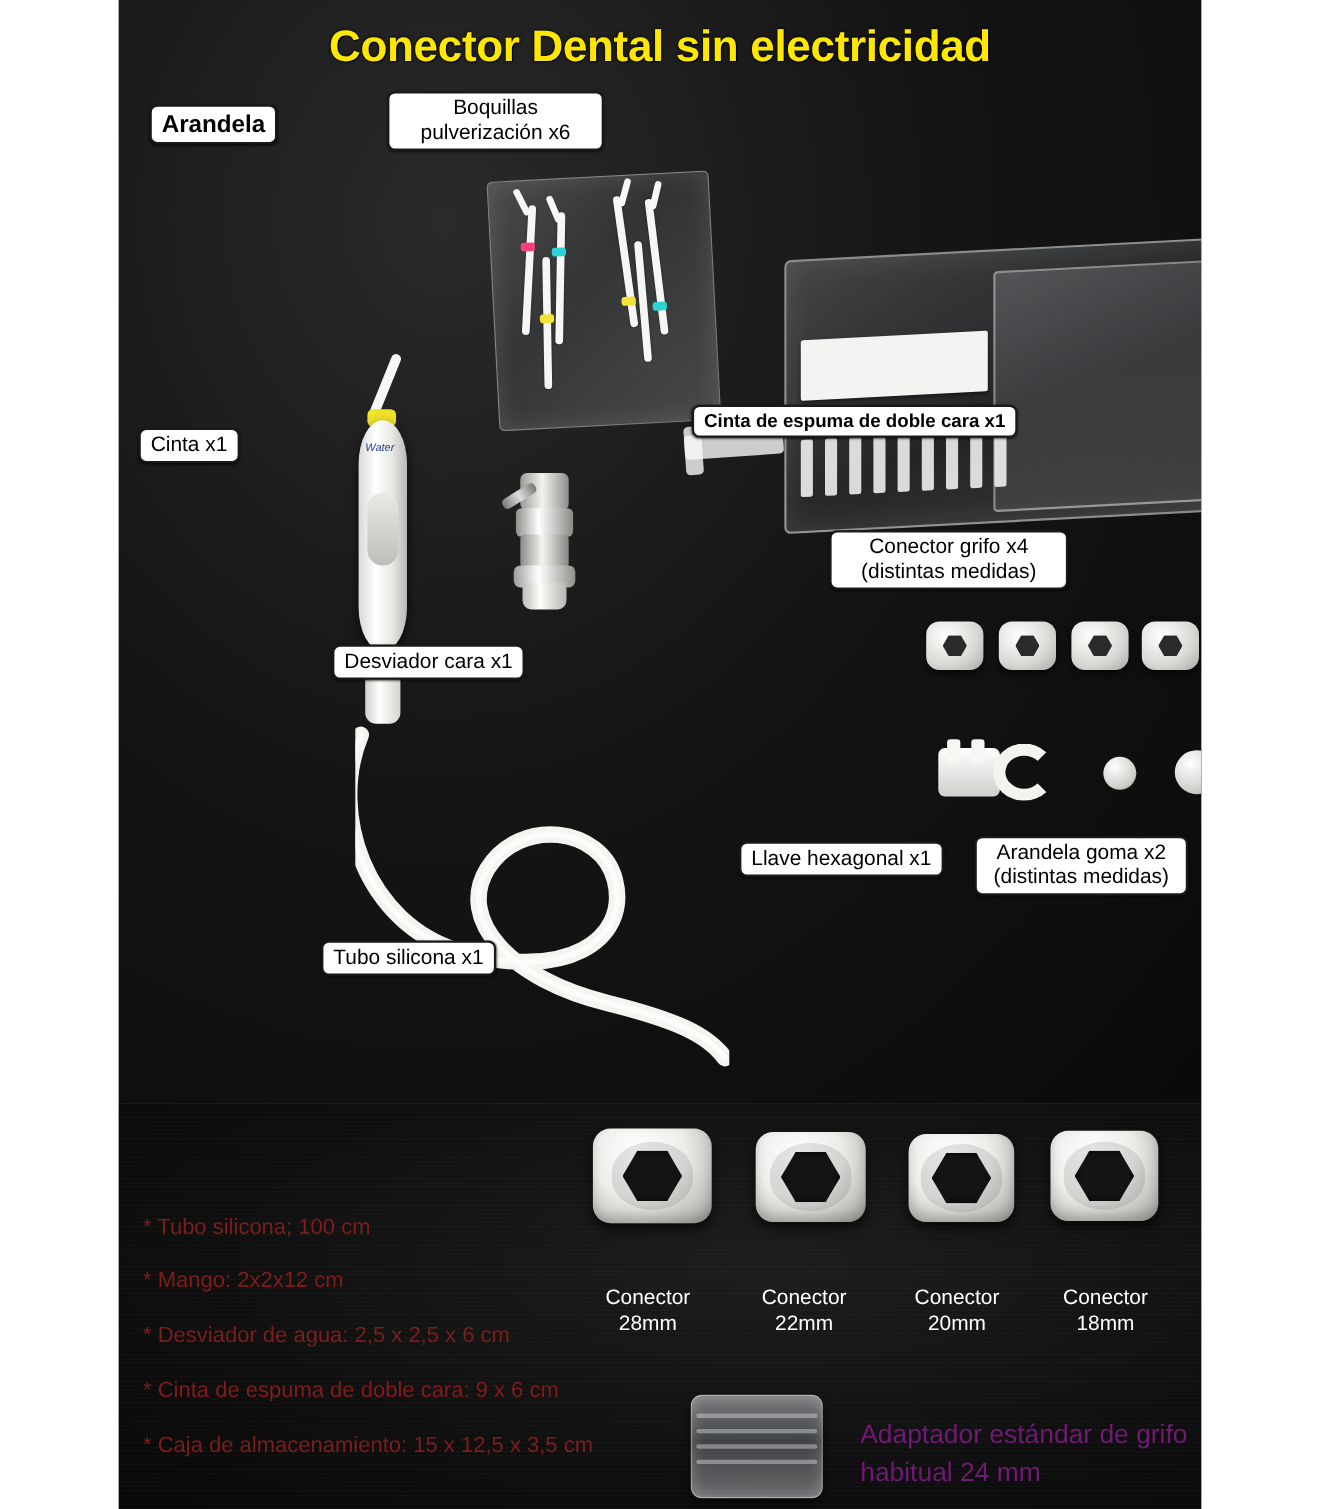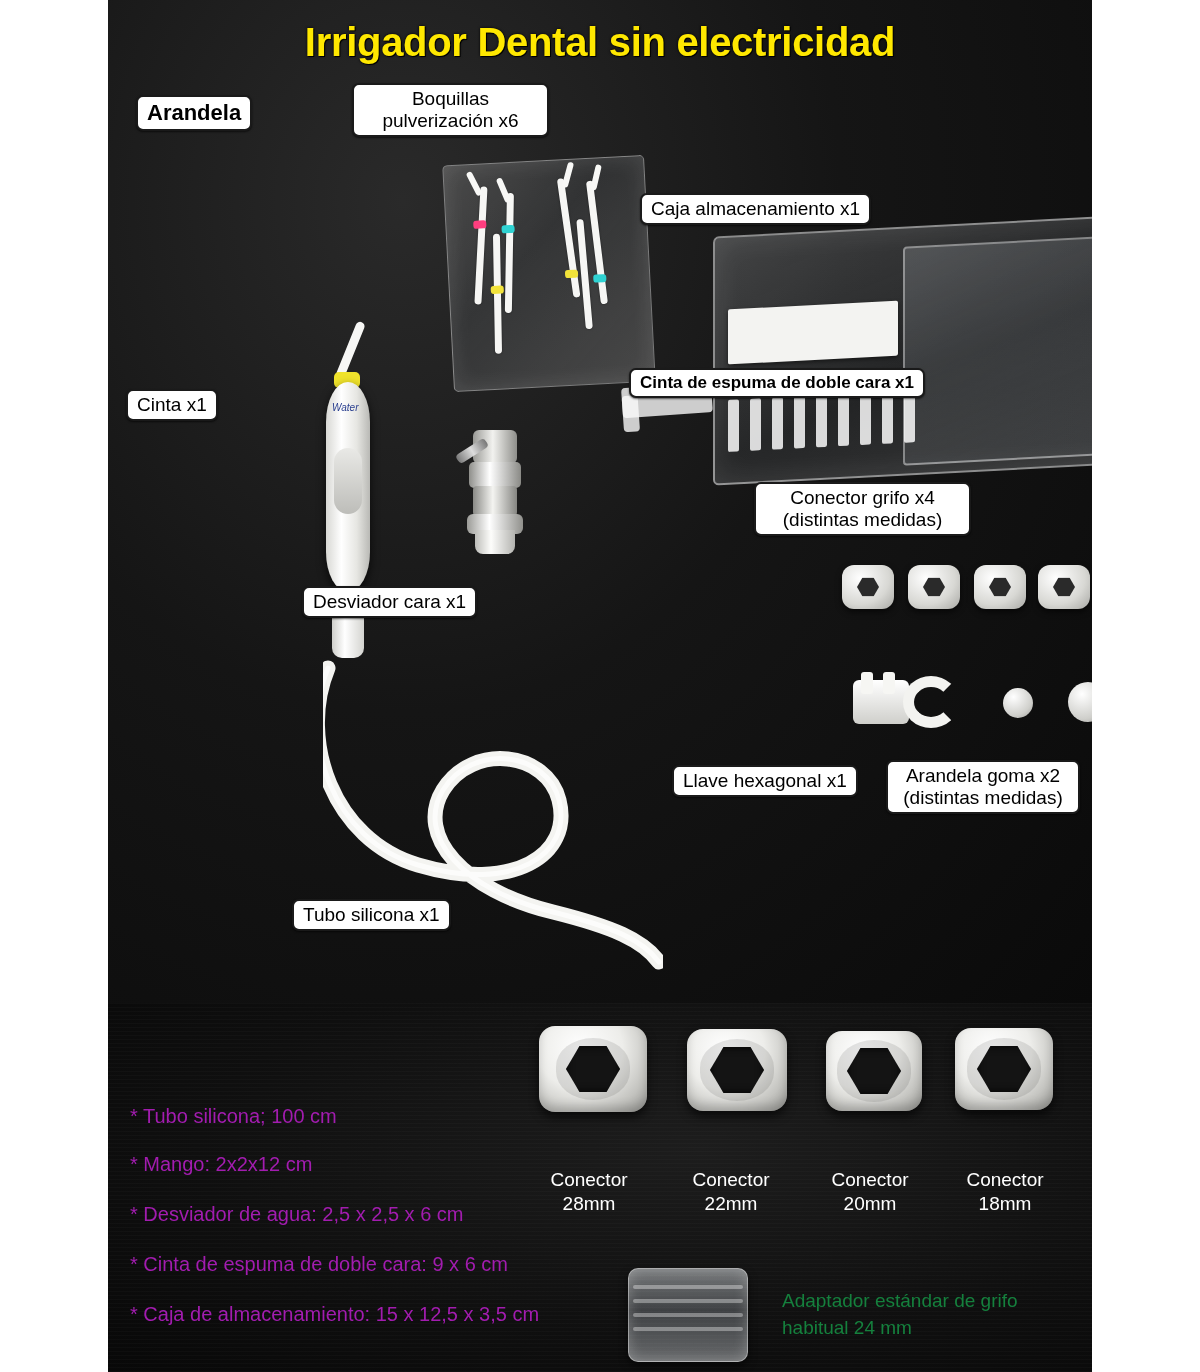--- a/index.html
+++ b/index.html
@@ -97,40 +97,40 @@
   .wrench{position:absolute;left:745px;top:672px;width:110px;height:62px;}
 
   
   .washer{position:absolute;border-radius:50%;background:radial-gradient(circle at 35% 30%,#ffffff,#cfcfcb 65%,#9a9a96);}
   .washer::after{content:"";position:absolute;left:50%;top:50%;transform:translate(-50%,-50%);border-radius:50%;background:#1a1a1a;}
 
   
   .tube{position:absolute;left:215px;top:650px;width:340px;height:330px;}
 
   
-  .specline{position:absolute;color:#a21caf;font-size:20px;white-space:nowrap;}
+  .specline{position:absolute;color:#7f1d1d;font-size:20px;white-space:nowrap;}
 
   
   .bigconn{position:absolute;width:108px;height:86px;border-radius:16px;
     background:
       radial-gradient(ellipse at 38% 26%, #ffffff 0%, #ededea 45%, #c4c4c0 75%, #9b9b97 100%);
     box-shadow:0 5px 10px rgba(0,0,0,.65), inset 0 -6px 10px rgba(0,0,0,.18);}
   .bigconn .hole{position:absolute;left:50%;top:50%;transform:translate(-50%,-50%);
     width:54px;height:46px;background:#141414;clip-path:polygon(25% 0,75% 0,100% 50%,75% 100%,25% 100%,0 50%);
     box-shadow:inset 0 0 8px #000;}
   .bigconn .ring{position:absolute;left:50%;top:50%;transform:translate(-50%,-50%);
     width:74px;height:62px;border-radius:50%/46%;background:rgba(0,0,0,.10);}
   .bclabel{position:absolute;color:#fff;font-size:19px;text-align:center;line-height:1.25;width:150px;}
 
   .adapter{position:absolute;left:628px;top:1268px;width:118px;height:92px;
     background:linear-gradient(180deg, rgba(240,245,250,.45), rgba(200,210,220,.25) 45%, rgba(235,240,245,.40));
     border:1px solid rgba(255,255,255,.45);border-radius:10px;
     box-shadow:inset 0 0 14px rgba(255,255,255,.25),0 4px 8px rgba(0,0,0,.6);}
   .adapter i{position:absolute;left:4px;width:110px;height:4px;background:rgba(255,255,255,.35);border-radius:2px;}
-  .adaptxt{position:absolute;left:782px;top:1288px;color:#15803d;font-size:19px;line-height:1.4;white-space:pre-line;}
+  .adaptxt{position:absolute;left:782px;top:1288px;color:#701a75;font-size:24px;line-height:1.4;white-space:pre-line;}
 </style>
 </head>
 <body>
 
 <div id="sheet">
 
   <div class="side l"></div>
   <div class="side r"></div>
   <div class="photo">
 
@@ -204,35 +204,34 @@
     <div class="washer" style="left:895px;top:688px;width:30px;height:30px;"></div>
     <div class="washer" style="left:960px;top:682px;width:40px;height:40px;"></div>
 
     <svg class="tube" viewBox="0 0 340 330">
       <path d="M5 18 C-25 90 10 190 95 215 C190 243 250 205 236 150 C224 102 150 92 120 140 C92 186 140 240 230 262 C290 277 320 290 336 312" fill="none" stroke="#f4f4f1" stroke-width="15" stroke-linecap="round"></path>
       <path d="M5 18 C-25 90 10 190 95 215 C190 243 250 205 236 150 C224 102 150 92 120 140 C92 186 140 240 230 262 C290 277 320 290 336 312" fill="none" stroke="#ffffff" stroke-width="5" stroke-linecap="round" opacity=".7"></path>
     </svg>
 
   </div>
 
-  <div class="title">Irrigador Dental sin electricidad</div>
+  <div class="title">Conector Dental sin electricidad</div>
 
   <div class="lbl big" style="left:136px;top:95px;">Arandela</div>
   <div class="lbl" style="left:352px;top:83px;width:175px;">Boquillas
 pulverización x6</div>
-  <div class="lbl" style="left:640px;top:193px;">Caja almacenamiento x1</div>
   <div class="lbl bold sm" style="left:629px;top:368px;">Cinta de espuma de doble cara x1</div>
   <div class="lbl" style="left:126px;top:389px;">Cinta x1</div>
   <div class="lbl" style="left:302px;top:586px;">Desviador cara x1</div>
   <div class="lbl" style="left:754px;top:482px;width:195px;">Conector grifo x4
 (distintas medidas)</div>
   <div class="lbl" style="left:672px;top:765px;">Llave hexagonal x1</div>
   <div class="lbl" style="left:886px;top:760px;width:172px;">Arandela goma x2
 (distintas medidas)</div>
-  <div class="lbl" style="left:292px;top:855px;margin-top:44px;">Tubo silicona x1</div>
+  <div class="lbl" style="left:292px;top:855px;">Tubo silicona x1</div>
 
   <div class="side2 l"></div>
   <div class="side2 r"></div>
   <div class="specs">
 
     <div class="bigconn" style="left:431px;top:23px;">
       <div class="ring"></div>
         <div class="hole"></div>
     </div>
     <div class="bigconn" style="left:579px;top:26px;width:100px;height:82px;">

